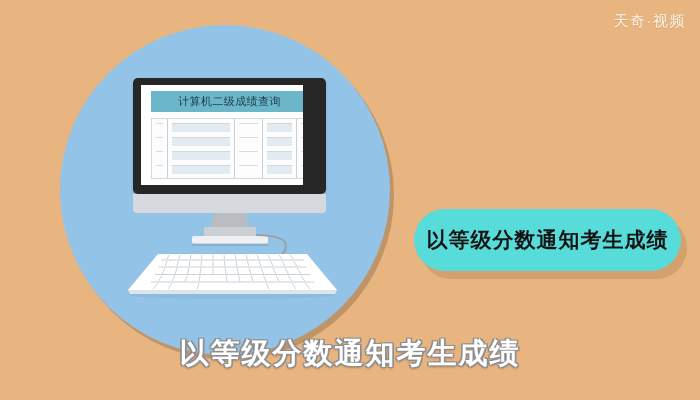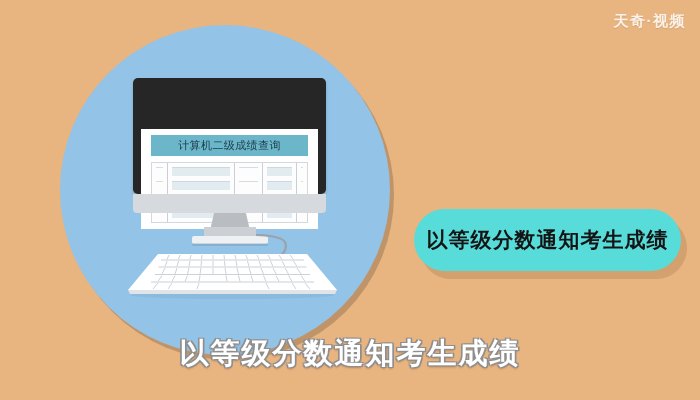--- a/index.html
+++ b/index.html
@@ -40,46 +40,45 @@
 
   
   #watermark {
     position: absolute;
     right: 14px;
     top: 12px;
     color: #ffffff;
     opacity: .82;
     font-size: 15px;
     letter-spacing: 1.5px;
-    font-weight: 700;
+    font-weight: 400;
     text-shadow: 0 1px 1px rgba(140,90,40,.25);
   }
 
   
   #monitor { position: absolute; left: 0; top: 0; width: 100%; height: 100%; }
 
   #monitor-bezel {
     position: absolute;
     left: 133px;
     top: 78px;
     width: 193px;
     height: 116px;
     background: #262626;
     border-radius: 5px;
     box-shadow: 0 2px 3px rgba(60,40,20,.18);
   }
   #monitor-screen {
     position: absolute;
     left: 141px;
     top: 85px;
-    width: 177px;
+    width: 162px;
     height: 100px;
     background: #ffffff;
     overflow: hidden;
-    margin-top: 44px;
   }
 
   
   #screen-title-bar {
     position: absolute;
     left: 10px;
     top: 6px;
     width: 157px;
     height: 21px;
     background: #6bb6c8;

